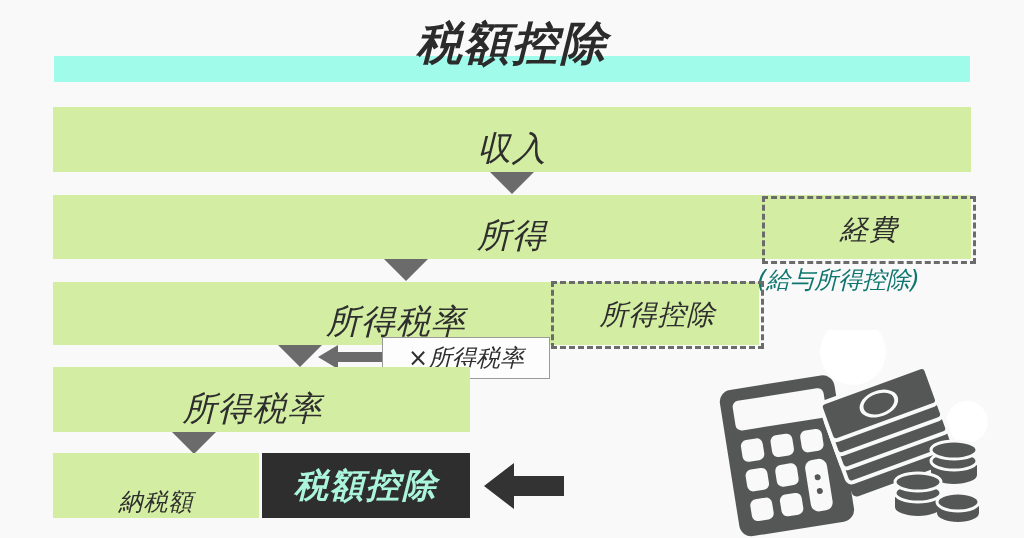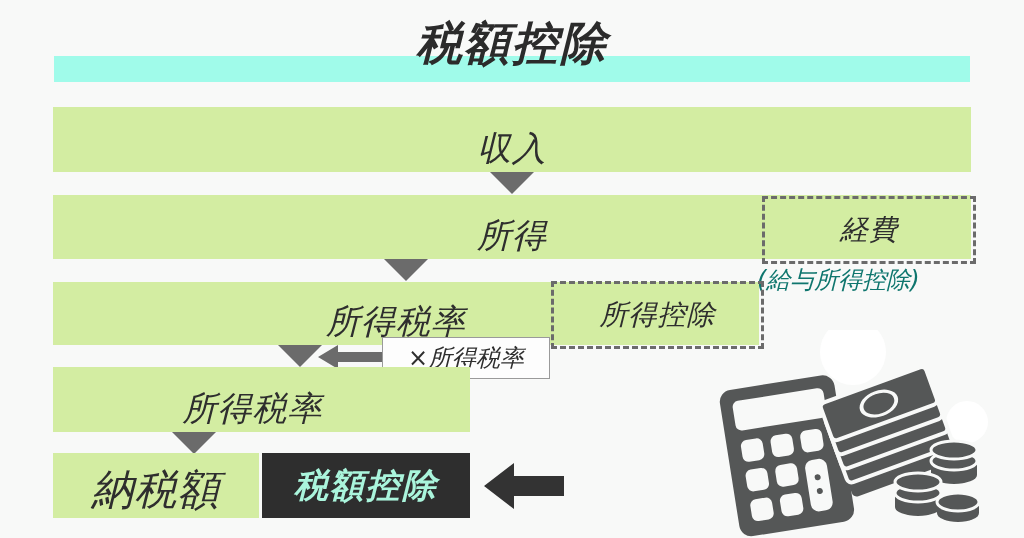--- a/index.html
+++ b/index.html
@@ -57,21 +57,21 @@
   }
 
   .bar-income   { left: 53px; top: 107px; width: 918px; height: 65px; }
   .bar-shotoku  { left: 53px; top: 195px; width: 918px; height: 64px; }
   .bar-kazei    { left: 53px; top: 282px; width: 706px; height: 63px; }
   .bar-zeigaku  { left: 53px; top: 367px; width: 417px; height: 65px; }
   .bar-nozei    { left: 53px; top: 453px; width: 206px; height: 65px; }
 
   .bar-kazei .bar-label    { margin-right: 20px; }
   .bar-zeigaku .bar-label  { margin-right: 18px; }
-  .bar-nozei .bar-label    { font-size: 42px; }
+  .bar-nozei .bar-label    { font-size: 24px; }
 
   
   .chip-dark {
     position: absolute;
     left: 262px;
     top: 453px;
     width: 208px;
     height: 65px;
     background: #2e2e2e;
     display: flex;

